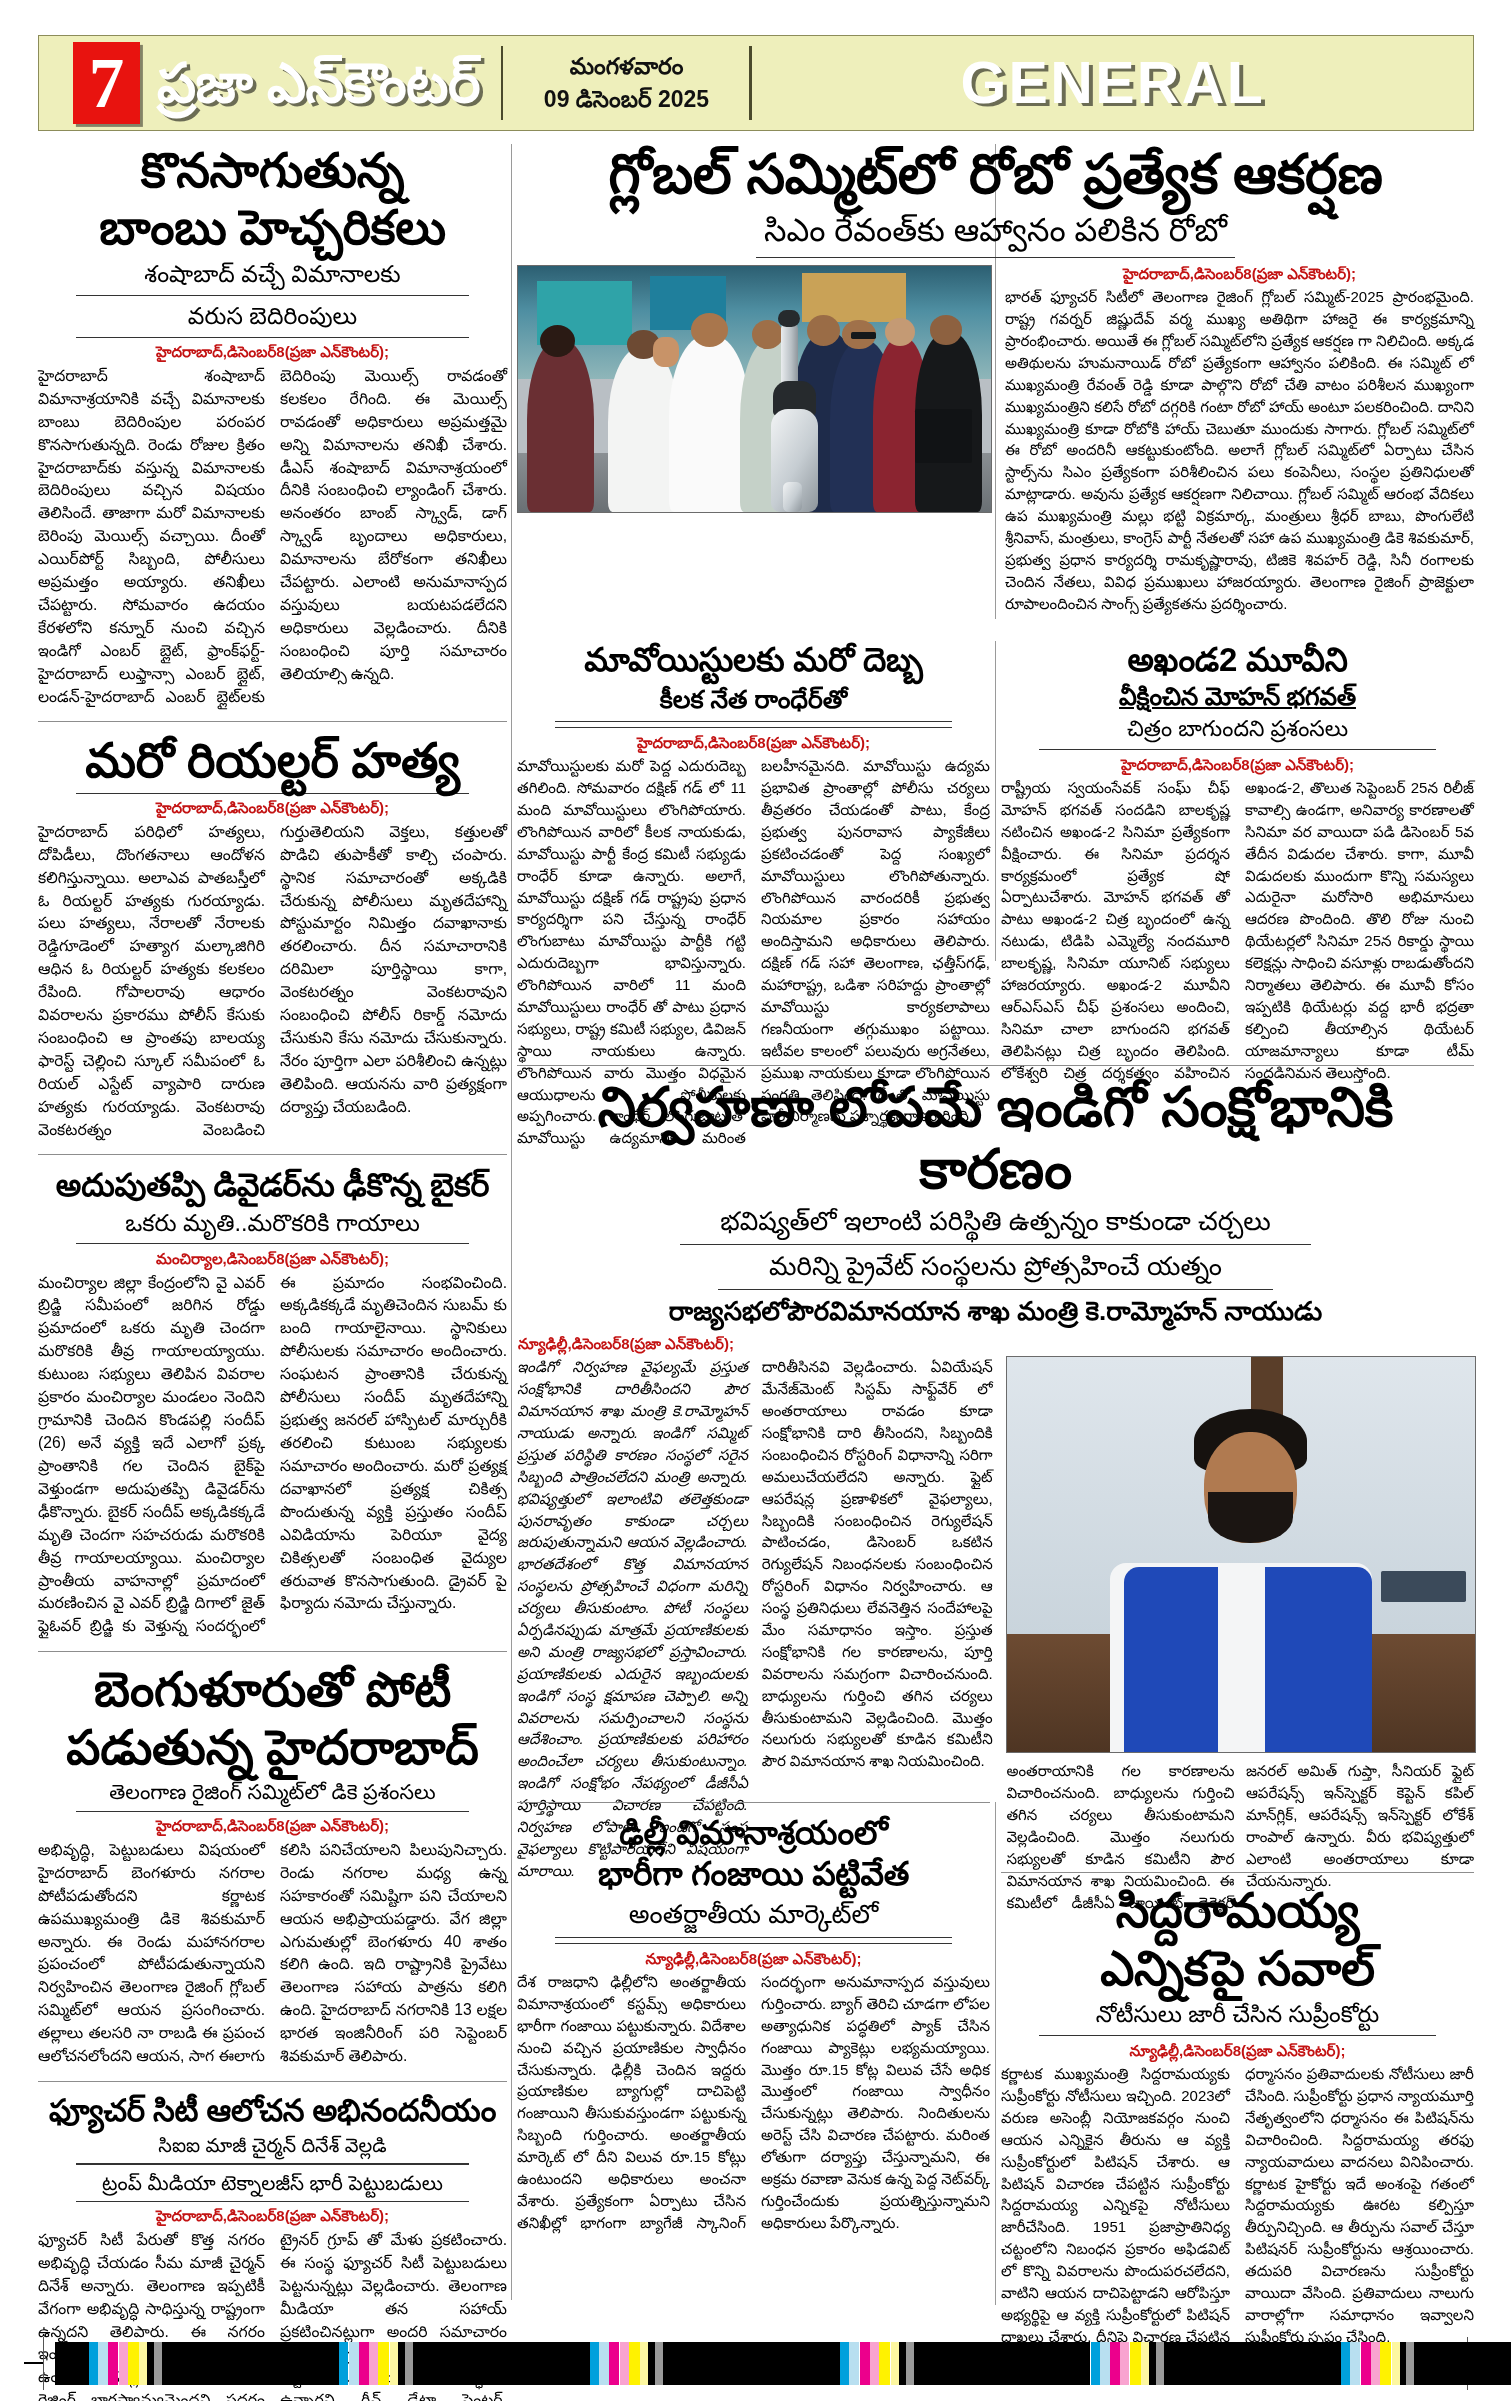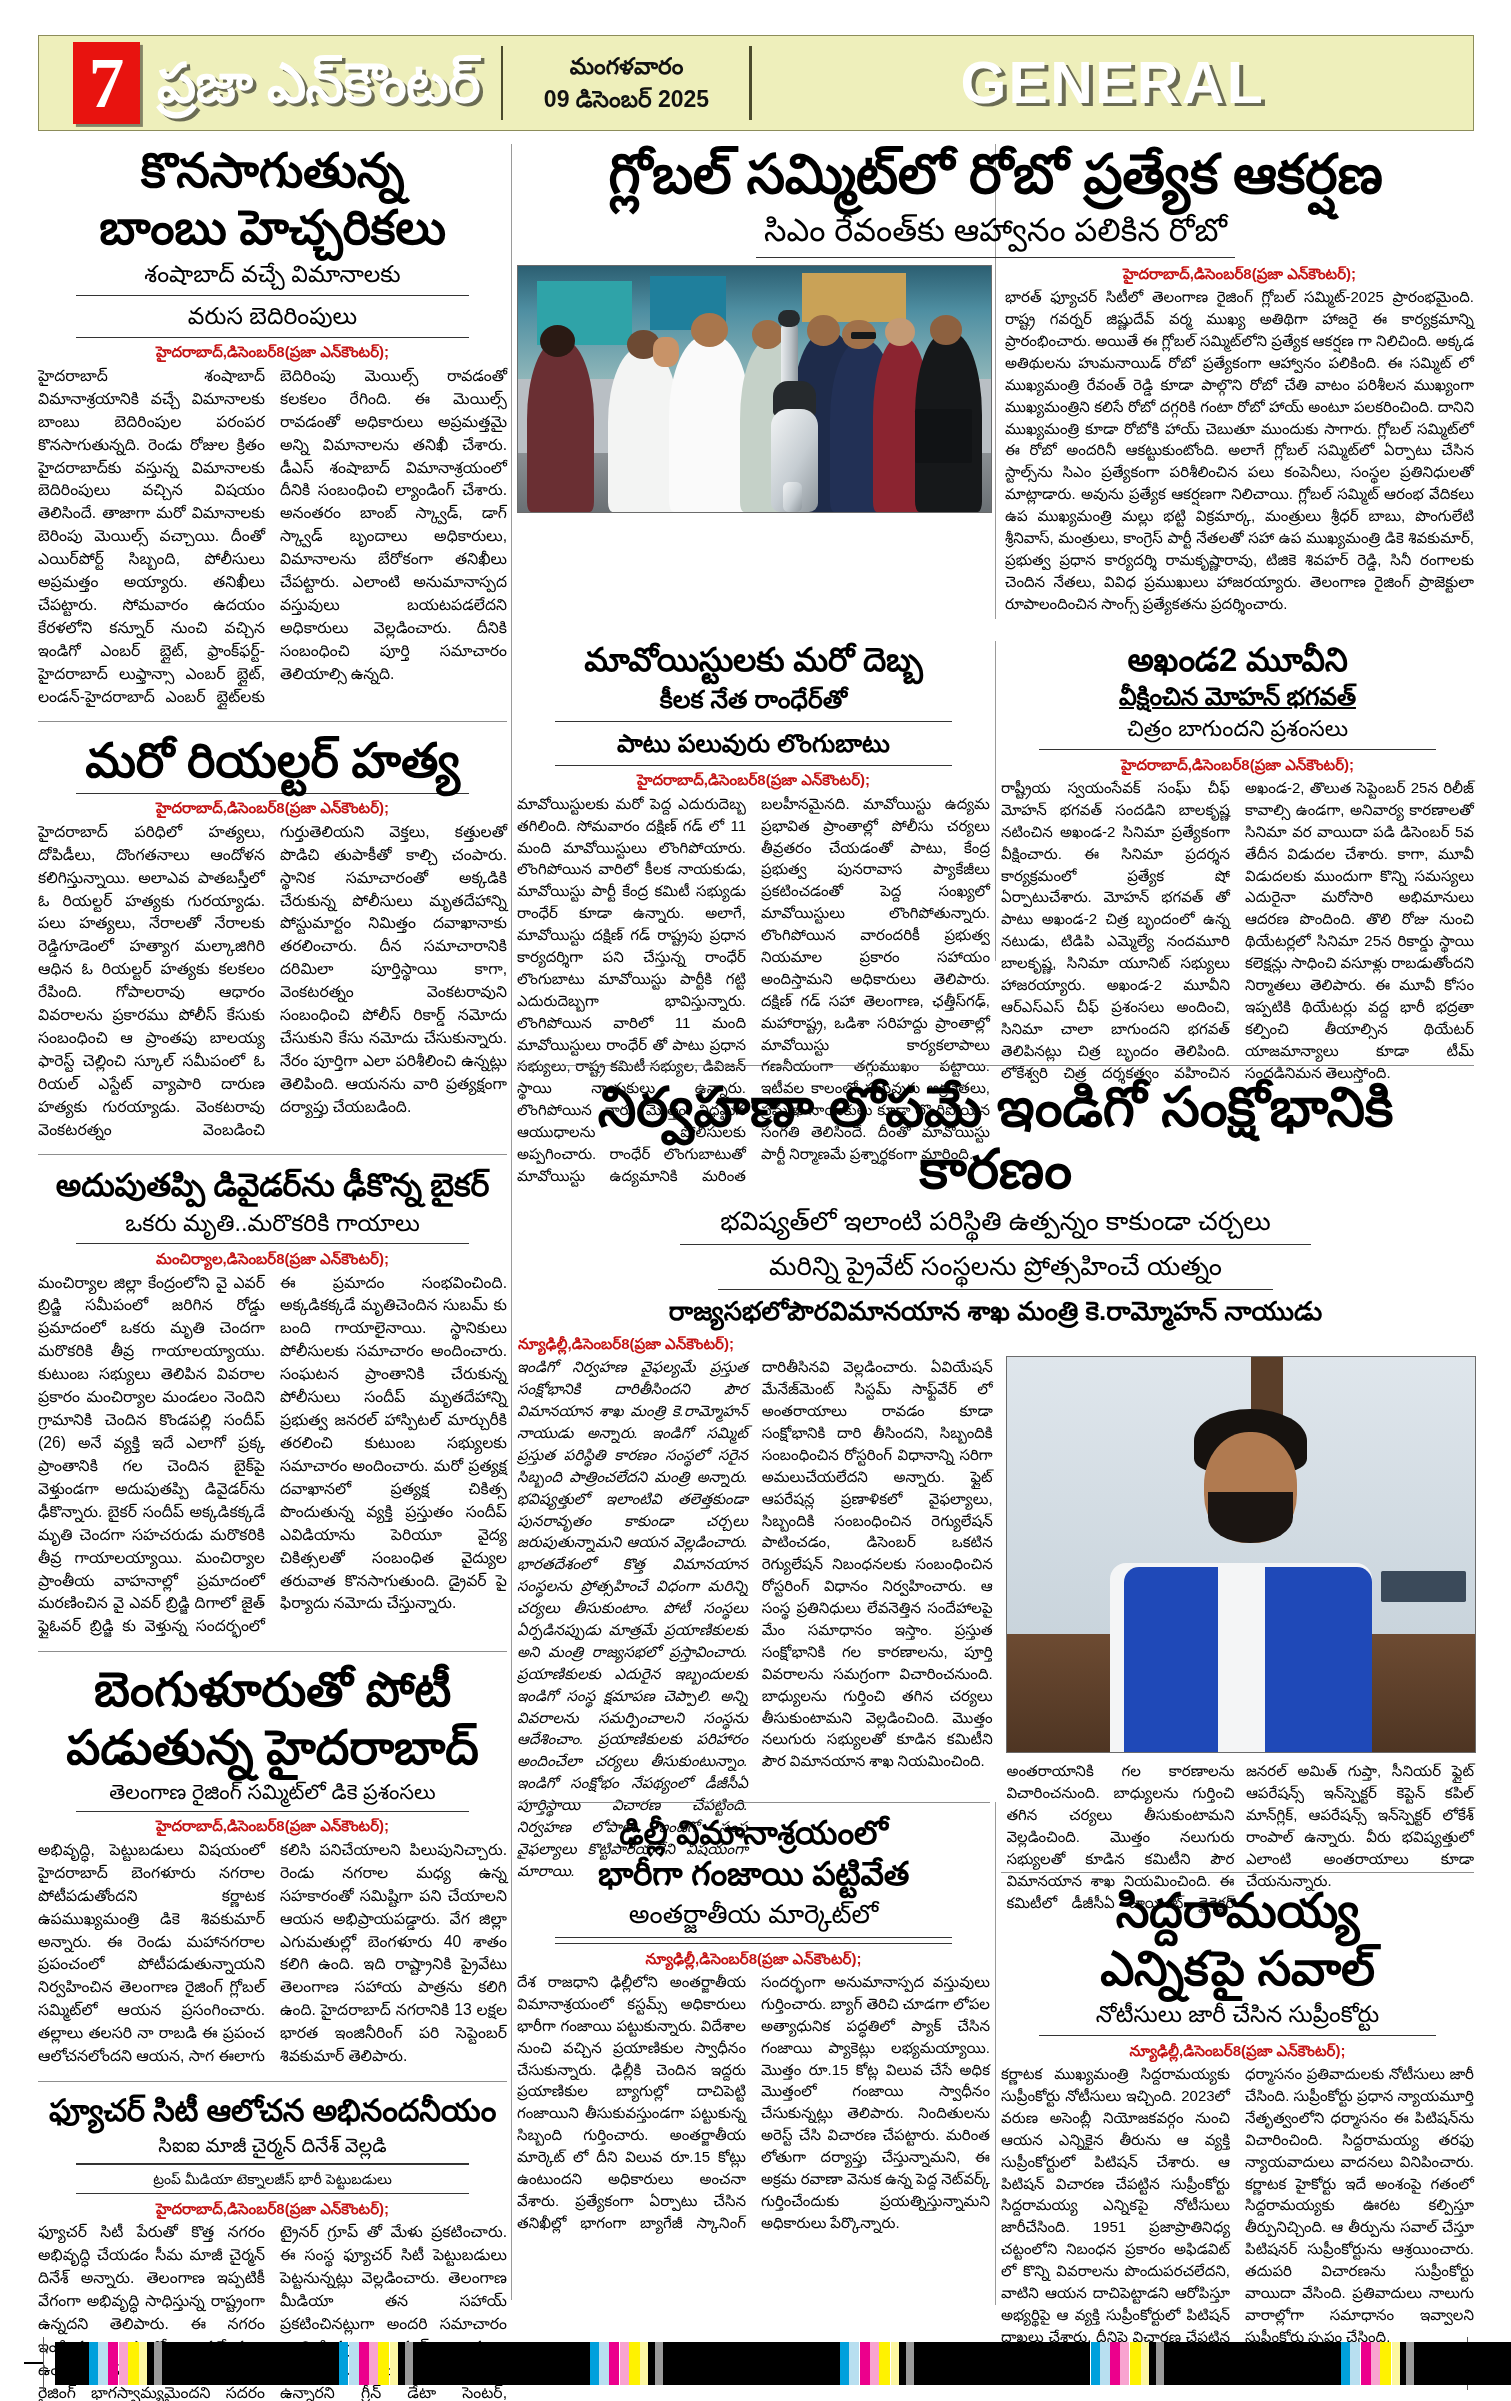--- a/index.html
+++ b/index.html
@@ -172,21 +172,21 @@
         <div class="byline">హైదరాబాద్,డిసెంబర్8(ప్రజా ఎన్‌కౌంటర్);</div>
         <div class="body body2">అభివృద్ధి, పెట్టుబడులు విషయంలో హైదరాబాద్ బెంగళూరు నగరాల పోటీపడుతోందని కర్ణాటక ఉపముఖ్యమంత్రి డికె శివకుమార్ అన్నారు. ఈ రెండు మహానగరాల ప్రపంచంలో పోటీపడుతున్నాయని నిర్వహించిన తెలంగాణ రైజింగ్ గ్లోబల్ సమ్మిట్‌లో ఆయన ప్రసంగించారు. తల్లాలు తలసరి నా రాబడి ఈ ప్రపంచ ఆలోచనలోందని ఆయన, సాగ ఈలాగు కలిసి పనిచేయాలని పిలుపునిచ్చారు. రెండు నగరాల మధ్య ఉన్న సహకారంతో సమిష్టిగా పని చేయాలని ఆయన అభిప్రాయపడ్డారు. వేగ జిల్లా ఎగుమతుల్లో బెంగళూరు 40 శాతం కలిగి ఉంది. ఇది రాష్ట్రానికి ప్రైవేటు తెలంగాణ సహాయ పాత్రను కలిగి ఉంది. హైదరాబాద్ నగరానికి 13 లక్షల భారత ఇంజినీరింగ్ పరి సెప్టెంబర్ శివకుమార్ తెలిపారు.</div>
       </div>
 
       <div class="hrule"></div>
 
       <div>
         <div class="hl" style="font-size:31px;">ఫ్యూచర్ సిటీ ఆలోచన అభినందనీయం</div>
         <div class="sub" style="font-size:19.4px;">సిఐఐ మాజీ చైర్మన్ దినేశ్ వెల్లడి</div>
         <div class="rule"></div>
-        <div class="sub" style="font-size:14px;">ట్రంప్ మీడియా టెక్నాలజీస్ భారీ పెట్టుబడులు</div>
+        <div class="sub" style="font-size:20px;">ట్రంప్ మీడియా టెక్నాలజీస్ భారీ పెట్టుబడులు</div>
         <div class="rule"></div>
         <div class="byline">హైదరాబాద్,డిసెంబర్8(ప్రజా ఎన్‌కౌంటర్);</div>
         <div class="body body2">ఫ్యూచర్ సిటీ పేరుతో కొత్త నగరం అభివృద్ధి చేయడం సీమ మాజీ చైర్మన్ దినేశ్ అన్నారు. తెలంగాణ ఇప్పటికీ వేగంగా అభివృద్ధి సాధిస్తున్న రాష్ట్రంగా ఉన్నదని తెలిపారు. ఈ నగరం ఇండియా ఎంతో ప్రత్యేకంగా ఉంటుందని వెల్లడించారు. తెలంగాణ రైజింగ్ భాగస్వామ్యమైందని సదరం ఉన్నామని చెప్పారు. అభివృద్ధి కాసారం ఓ దో వొనిటెట్ పరిశ్రమలో సూపర్ ఫక్ సోషల్ మీడియా సంస్థ నెట్‌వర్క్ లు ప్రత్యేక వ్యవస్థ అందించి బహిరంగా చేసే సంస్థలు తరలిన ఫ్యూచర్ సిటీ నిర్మాణంలో తెలంగాణ గ్లోబల్ రైజింగ్ సమ్మిట్ వేదికగా సంస్థ ట్రైనర్ గ్రూప్ తో మేళు ప్రకటించారు. ఈ సంస్థ ఫ్యూచర్ సిటీ పెట్టుబడులు పెట్టనున్నట్లు వెల్లడించారు. తెలంగాణ మీడియా తన సహాయ్ ప్రకటించినట్లుగా అందరి సమాచారం అందింపిచ్చు. గ్రూప్ కూడా పెట్టుబడులు ఉండేందుకు సిద్ధంగా ఉన్నారని గ్రీన్ డేటా సెంటర్, రెన్యువబుల్ ఎనర్జీ ఇప్పటికీ పెట్టుబడులకు సంబంధించి ప్రత్యేకంగా అనుకూల వాతావరణం, పలు విధాలైన ప్రణాళికలు కల్పించాలని చెప్పారు. ప్రత్యేకంగా సమ్మిట్ పరిమాణ ఏర్పాటు చేసింది కరణ్ అనే పేర్కొన్నారు.</div>
       </div>
     </div>
 
     <div class="col" style="left:479px;top:0;width:957px;">
       <div class="hl hl-xxl">గ్లోబల్ సమ్మిట్‌లో రోబో ప్రత్యేక ఆకర్షణ</div>
       <div class="sub" style="font-size:32px;">సిఎం రేవంత్‌కు ఆహ్వానం పలికిన రోబో</div>
       <div class="rule" style="width:50%;"></div>
@@ -235,21 +235,20 @@
           <div class="byline" style="text-align:center;margin-top:0;">హైదరాబాద్,డిసెంబర్8(ప్రజా ఎన్‌కౌంటర్);</div>
           <div class="body" style="font-size:15px;">భారత్ ఫ్యూచర్ సిటీలో తెలంగాణ రైజింగ్ గ్లోబల్ సమ్మిట్-2025 ప్రారంభమైంది. రాష్ట్ర గవర్నర్ జిష్ణుదేవ్ వర్మ ముఖ్య అతిథిగా హాజరై ఈ కార్యక్రమాన్ని ప్రారంభించారు. అయితే ఈ గ్లోబల్ సమ్మిట్‌లోని ప్రత్యేక ఆకర్షణ గా నిలిచింది. అక్కడ అతిథులను హుమనాయిడ్ రోబో ప్రత్యేకంగా ఆహ్వానం పలికింది. ఈ సమ్మిట్ లో ముఖ్యమంత్రి రేవంత్ రెడ్డి కూడా పాల్గొని రోబో చేతి వాటం పరిశీలన ముఖ్యంగా ముఖ్యమంత్రిని కలిసే రోబో దగ్గరికి గంటా రోబో హాయ్ అంటూ పలకరించింది. దానిని ముఖ్యమంత్రి కూడా రోబోకి హాయ్ చెబుతూ ముందుకు సాగారు. గ్లోబల్ సమ్మిట్‌లో ఈ రోబో అందరినీ ఆకట్టుకుంటోంది. అలాగే గ్లోబల్ సమ్మిట్‌లో ఏర్పాటు చేసిన స్టాల్స్‌ను సిఎం ప్రత్యేకంగా పరిశీలించిన పలు కంపెనీలు, సంస్థల ప్రతినిధులతో మాట్లాడారు. అవును ప్రత్యేక ఆకర్షణగా నిలిచాయి. గ్లోబల్ సమ్మిట్ ఆరంభ వేదికలు ఉప ముఖ్యమంత్రి మల్లు భట్టి విక్రమార్క, మంత్రులు శ్రీధర్ బాబు, పొంగులేటి శ్రీనివాస్, మంత్రులు, కాంగ్రెస్ పార్టీ నేతలతో సహా ఉప ముఖ్యమంత్రి డికె శివకుమార్, ప్రభుత్వ ప్రధాన కార్యదర్శి రామకృష్ణారావు, టిజికె శివహర్ రెడ్డి, సినీ రంగాలకు చెందిన నేతలు, వివిధ ప్రముఖులు హాజరయ్యారు. తెలంగాణ రైజింగ్‌ ప్రాజెక్టులా రూపాలందించిన సాంగ్స్ ప్రత్యేకతను ప్రదర్శించారు.</div>
         </div>
       </div>
     </div>
 
     <div class="col colC" style="top:497px;">
       <div class="hl" style="font-size:33px;">మావోయిస్టులకు మరో దెబ్బ</div>
       <div class="sub sub-b" style="font-size:25px;">కీలక నేత రాంధేర్‌తో</div>
       <div class="rule"></div>
-      <div class="sub sub-b" style="font-size:25px;">పాటు పలువురు లొంగుబాటు</div>
       <div class="rule"></div>
       <div class="byline">హైదరాబాద్,డిసెంబర్8(ప్రజా ఎన్‌కౌంటర్);</div>
       <div class="body body2" style="font-size:15px;">మావోయిస్టులకు మరో పెద్ద ఎదురుదెబ్బ తగిలింది. సోమవారం దక్షిణ్ గడ్ లో 11 మంది మావోయిస్టులు లొంగిపోయారు. లొంగిపోయిన వారిలో కీలక నాయకుడు, మావోయిస్టు పార్టీ కేంద్ర కమిటీ సభ్యుడు రాంధేర్ కూడా ఉన్నారు. అలాగే, మావోయిస్టు దక్షిణ్ గడ్ రాష్ట్రపు ప్రధాన కార్యదర్శిగా పని చేస్తున్న రాంధేర్ లొంగుబాటు మావోయిస్టు పార్టీకి గట్టి ఎదురుదెబ్బగా భావిస్తున్నారు. లొంగిపోయిన వారిలో 11 మంది మావోయిస్టులు రాంధేర్ తో పాటు ప్రధాన సభ్యులు, రాష్ట్ర కమిటీ సభ్యుల, డివిజన్ స్థాయి నాయకులు ఉన్నారు. లొంగిపోయిన వారు మొత్తం విధమైన ఆయుధాలను పోలీసులకు అప్పగించారు. రాంధేర్ లొంగుబాటుతో మావోయిస్టు ఉద్యమానికి మరింత బలహీనమైనది. మావోయిస్టు ఉద్యమ ప్రభావిత ప్రాంతాల్లో పోలీసు చర్యలు తీవ్రతరం చేయడంతో పాటు, కేంద్ర ప్రభుత్వ పునరావాస ప్యాకేజీలు ప్రకటించడంతో పెద్ద సంఖ్యలో మావోయిస్టులు లొంగిపోతున్నారు. లొంగిపోయిన వారందరికీ ప్రభుత్వ నియమాల ప్రకారం సహాయం అందిస్తామని అధికారులు తెలిపారు. దక్షిణ్ గడ్ సహా తెలంగాణ, ఛత్తీస్‌గఢ్, మహారాష్ట్ర, ఒడిశా సరిహద్దు ప్రాంతాల్లో మావోయిస్టు కార్యకలాపాలు గణనీయంగా తగ్గుముఖం పట్టాయి. ఇటీవల కాలంలో పలువురు అగ్రనేతలు, ప్రముఖ నాయకులు కూడా లొంగిపోయిన సంగతి తెలిసిందే. దీంతో మావోయిస్టు పార్టీ నిర్మాణమే ప్రశ్నార్థకంగా మారింది.</div>
     </div>
 
     <div class="col colR" style="top:497px;">
       <div class="hl" style="font-size:33px;">అఖండ2 మూవీని</div>
       <div class="hl" style="font-size:25px;text-decoration:underline;">వీక్షించిన మోహన్ భగవత్</div>
       <div class="sub" style="font-size:22px;">చిత్రం బాగుందని ప్రశంసలు</div>
       <div class="rule"></div>

